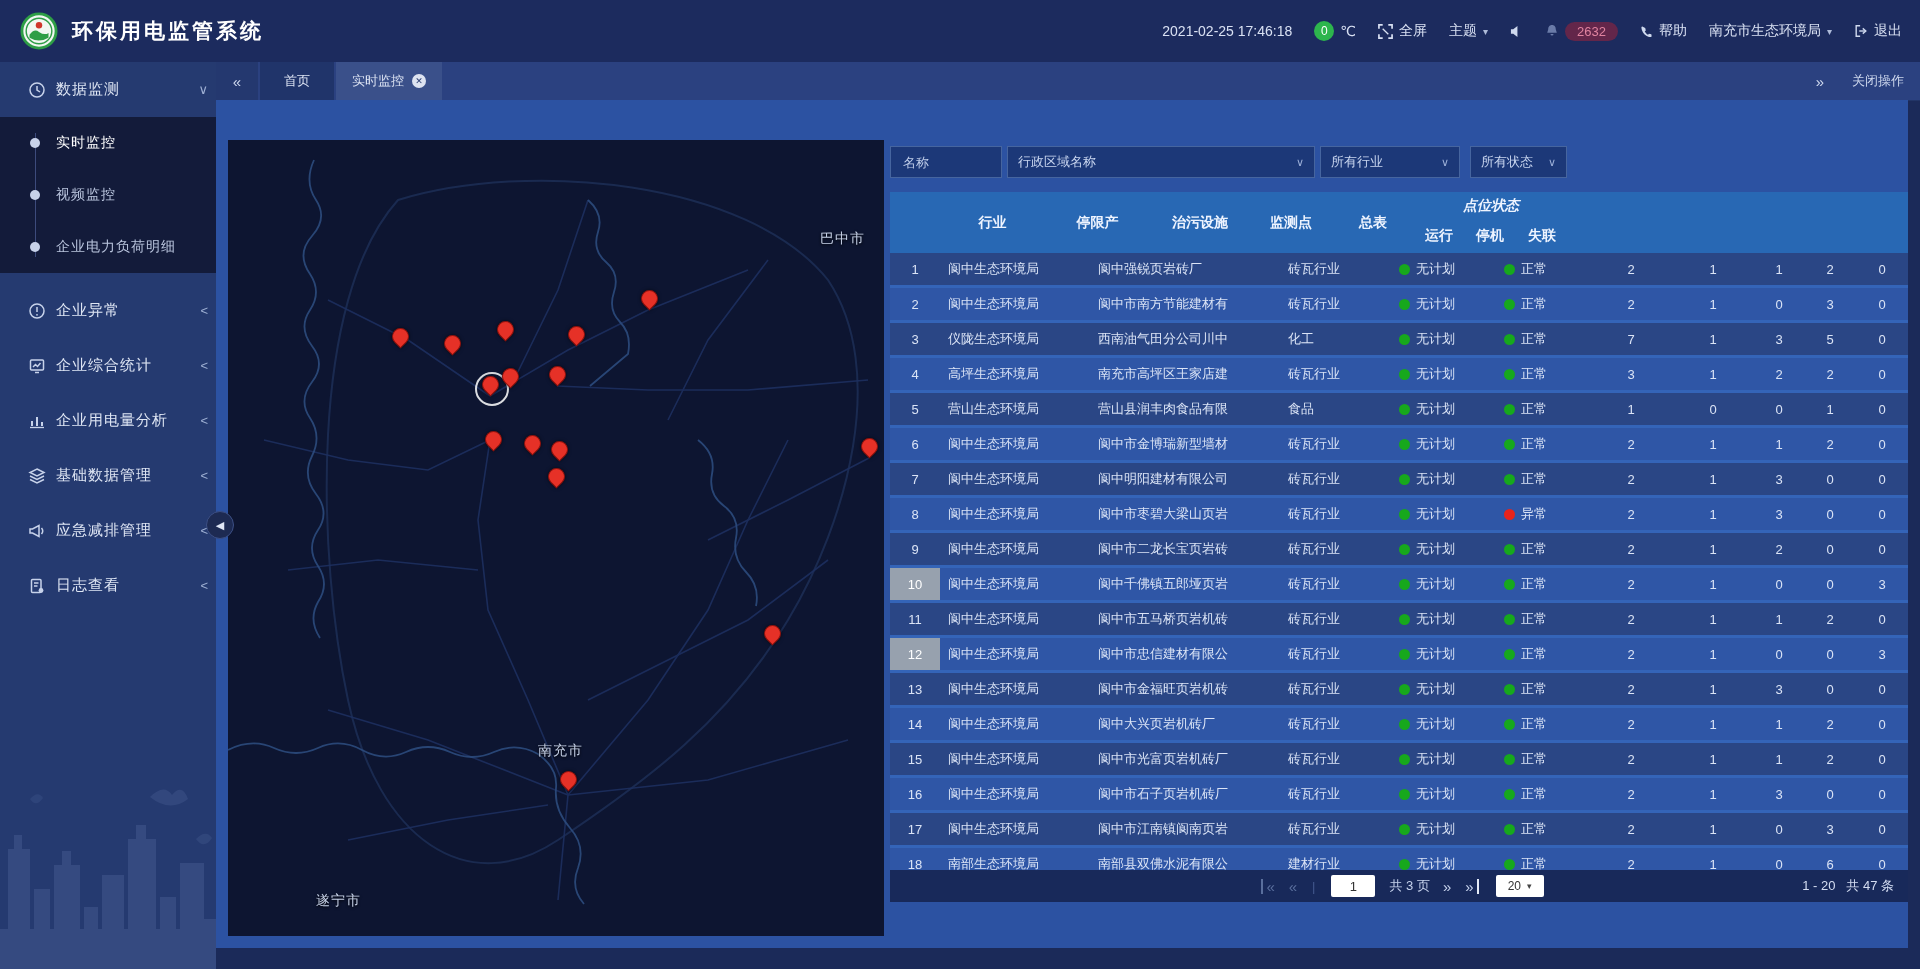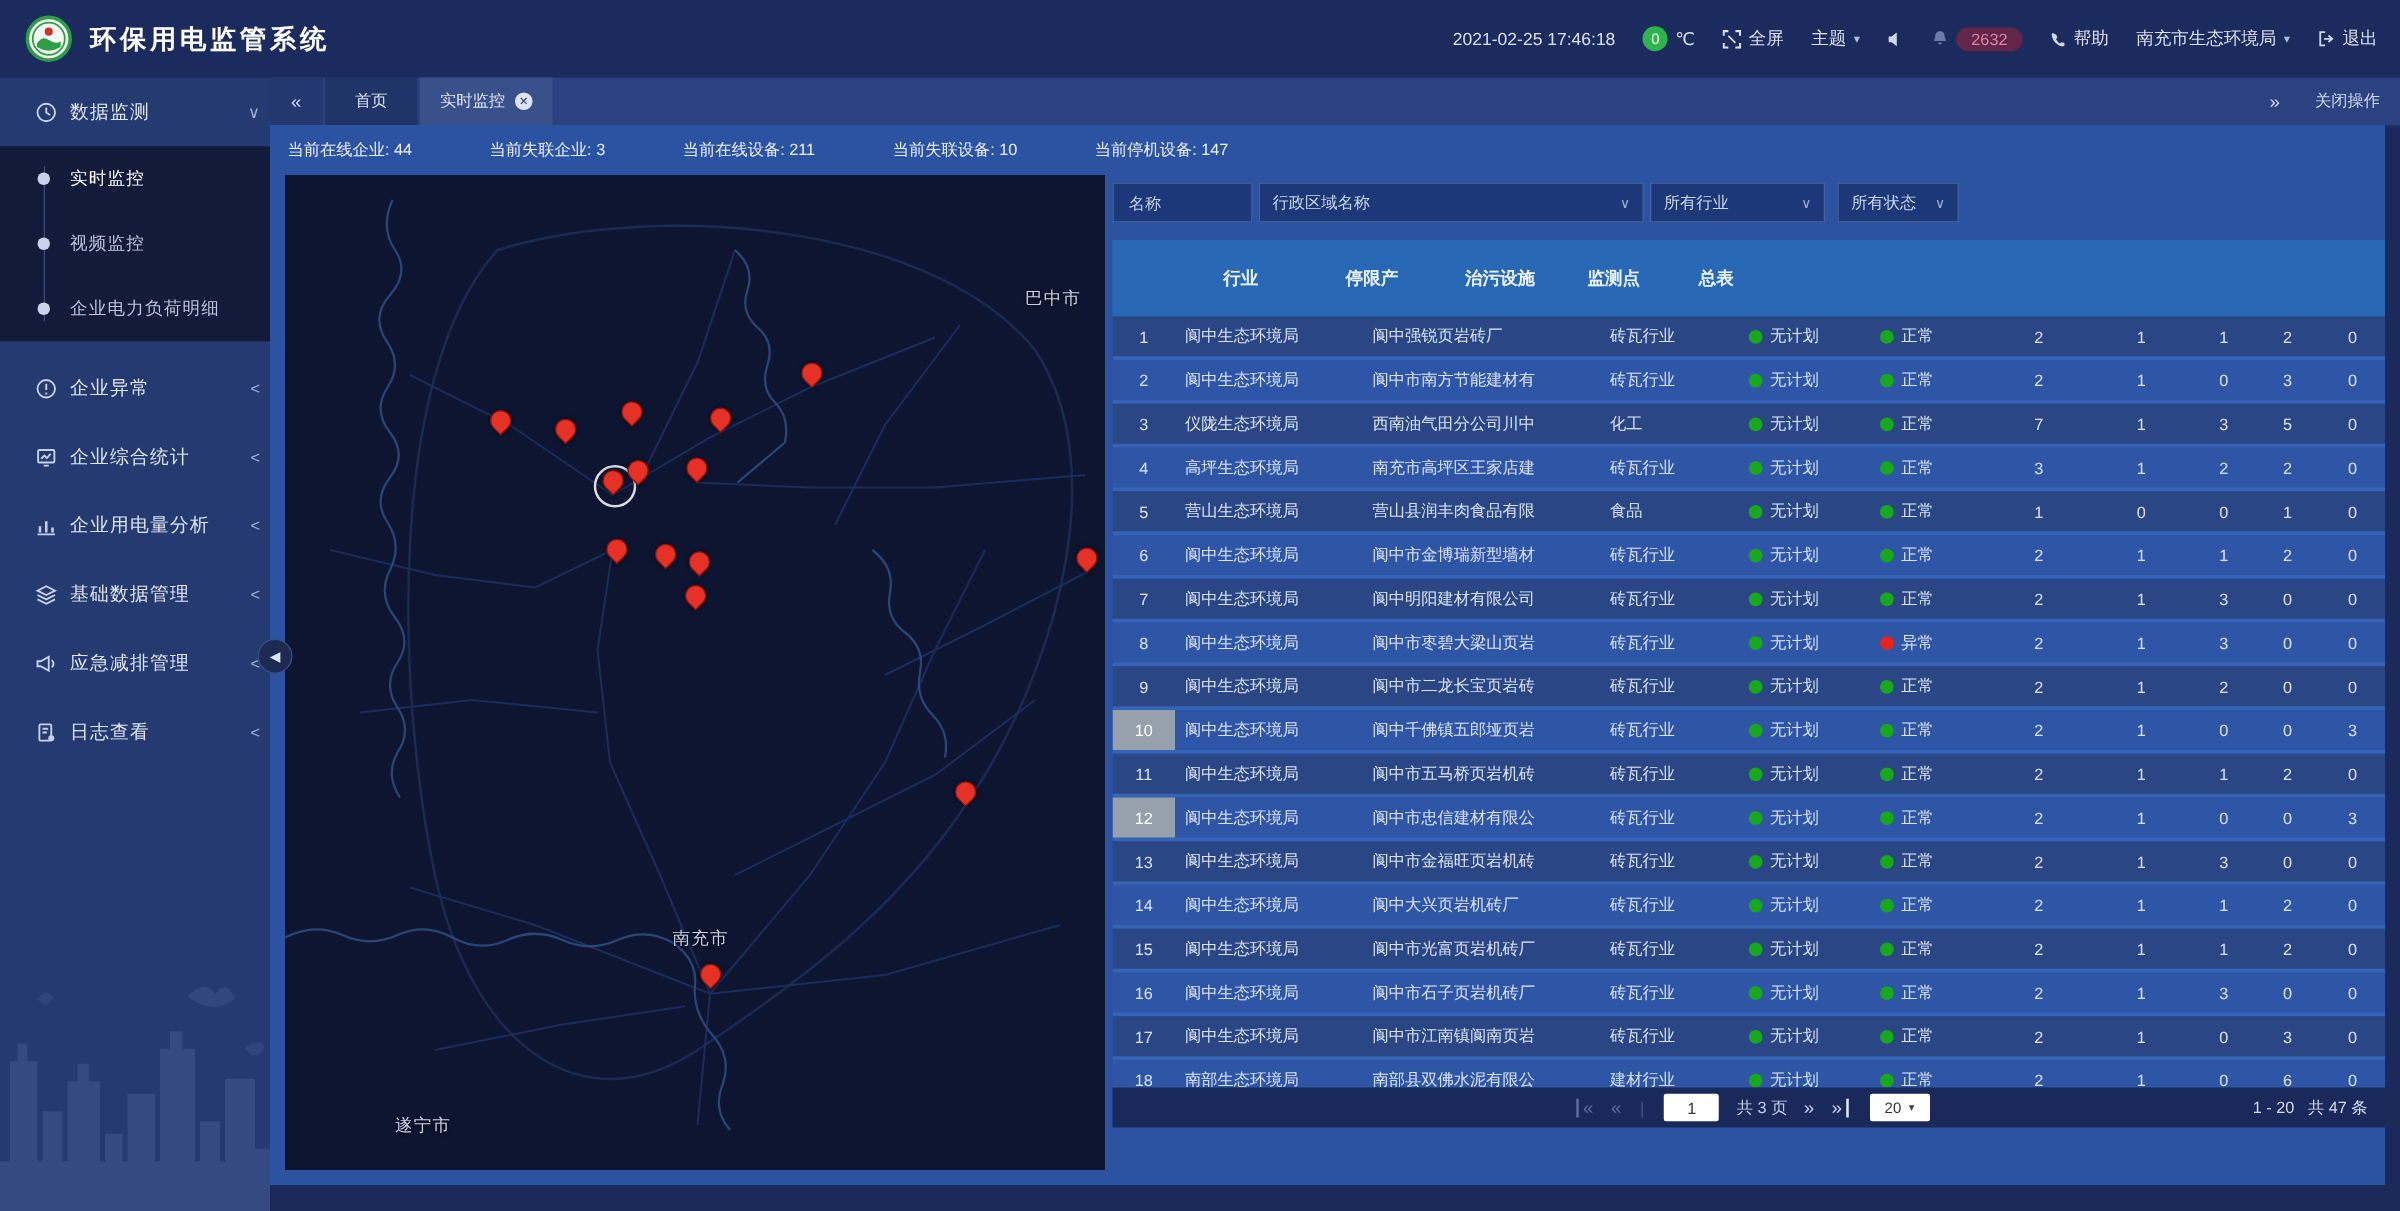--- a/index.html
+++ b/index.html
@@ -303,27 +303,20 @@
       <span style="cursor:pointer;">关闭操作</span>
     </div>
   </div>
 
   <div class="collapse-btn">
     <span>◀</span>
   </div>
 
   <div class="content">
 
-    <div class="stats" id="stats-host">
-        <span class="stat-item">当前在线企业: 44</span>
-        <span class="stat-item">当前失联企业: 3</span>
-        <span class="stat-item">当前在线设备: 211</span>
-        <span class="stat-item">当前失联设备: 10</span>
-        <span class="stat-item">当前停机设备: 147</span>
-      </div>
 
     <div class="map">
       <svg width="656" height="796" viewBox="0 0 656 796">
         <path d="M170,60 C300,20 520,40 600,140 C660,230 620,380 560,480 C500,580 420,640 330,700 C240,760 150,700 120,560 C90,420 80,160 170,60 Z" fill="none" stroke="#27406f" stroke-width="2" opacity="0.5"></path>
         <g stroke="#1d2f5f" stroke-width="1.6" fill="none" opacity="0.9">
           <path d="M340,655 L300,560 260,470 250,380 262,300"></path>
           <path d="M340,655 L420,560 480,470 520,380 560,300"></path>
           <path d="M340,655 L200,600 100,570"></path>
           <path d="M340,655 L480,640 620,600"></path>
           <path d="M340,655 L330,760"></path>
@@ -388,20 +381,28 @@
         </div>
       </div>
 
       <div class="thead">
         <div class="hc" style="width:50px;"></div>
         <div class="hc" style="width:105px;">行业</div>
         <div class="hc" style="width:105px;">停限产</div>
         <div class="hc" style="width:100px;">治污设施</div>
         <div class="hc" style="width:82px;">监测点</div>
         <div class="hc" style="width:82px;">总表</div>
+        <div class="h-group" style="width:154px;">
+          <div class="hg-title">点位状态</div>
+          <div class="hg-sub">
+            <div class="hc" style="width:50px;">运行</div>
+            <div class="hc" style="width:52px;">停机</div>
+            <div class="hc" style="width:52px;">失联</div>
+          </div>
+        </div>
       </div>
 
       <div class="tbody" id="table-body">
           <div class="t-row">
             <div class="tc center " style="width:50px">1</div>
             <div class="tc left" style="width:150px">阆中生态环境局</div>
             <div class="tc left" style="width:190px">阆中强锐页岩砖厂</div>
             <div class="tc left" style="width:105px">砖瓦行业</div>
             <div class="tc status" style="width:105px"><span class="s-dot" style="background:#17a81c"></span>无计划</div>
             <div class="tc status" style="width:100px"><span class="s-dot" style="background:#17a81c"></span>正常</div>

